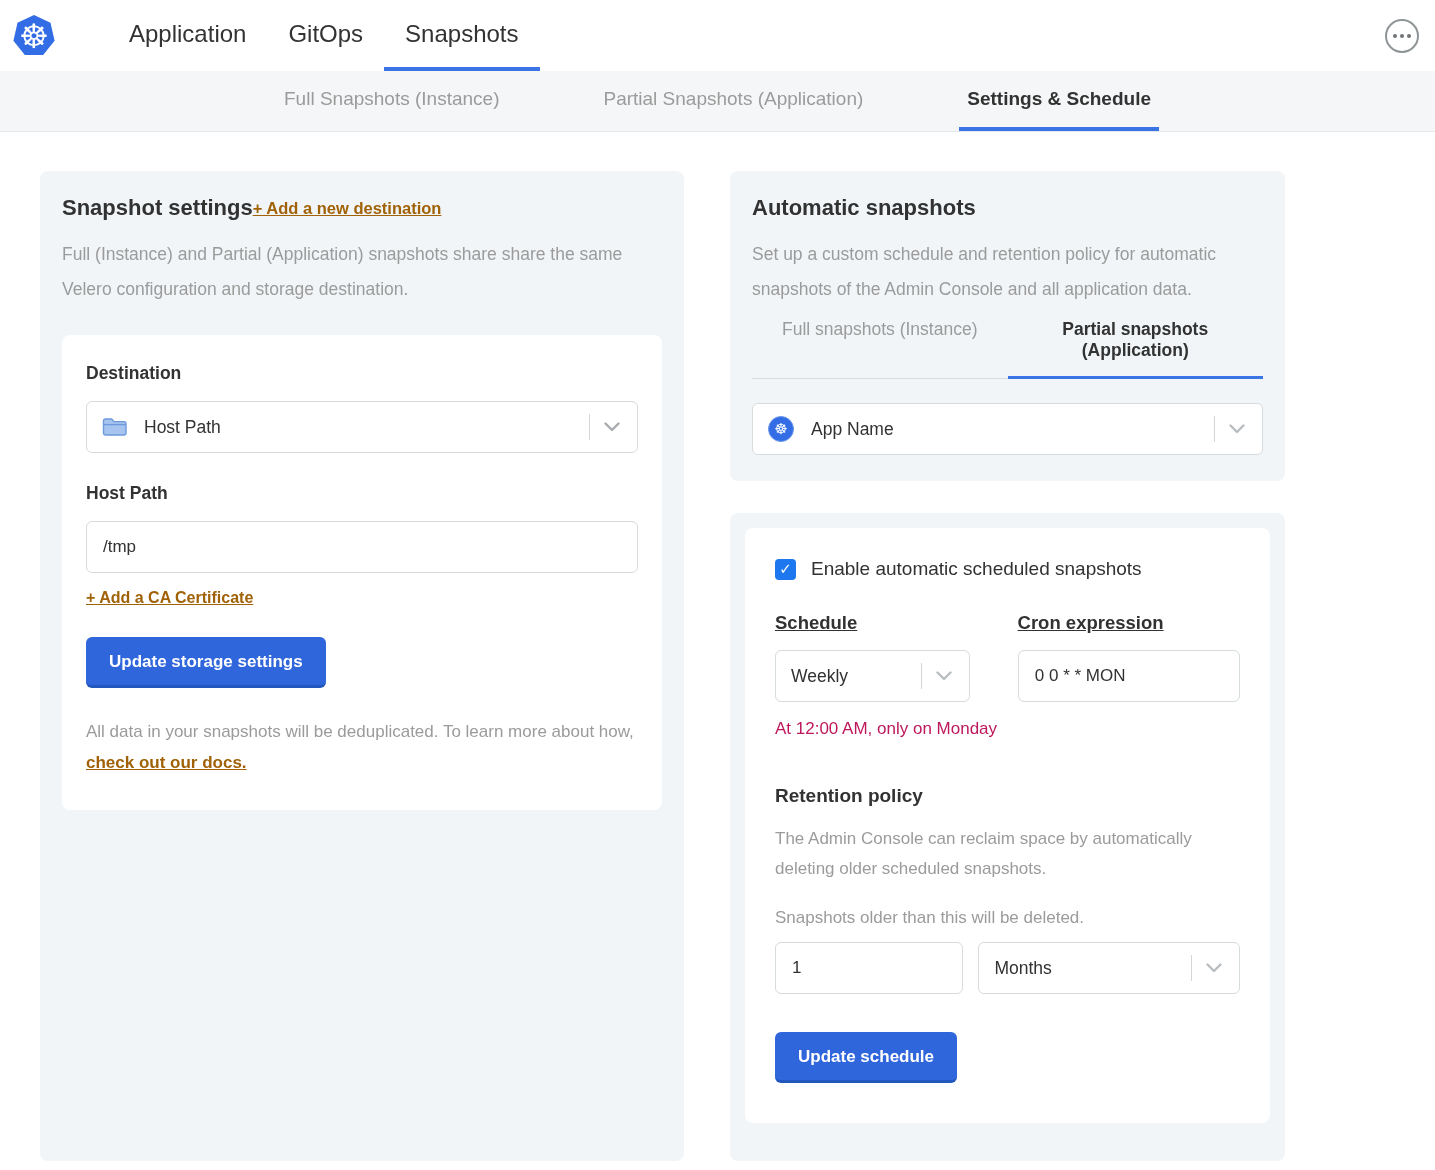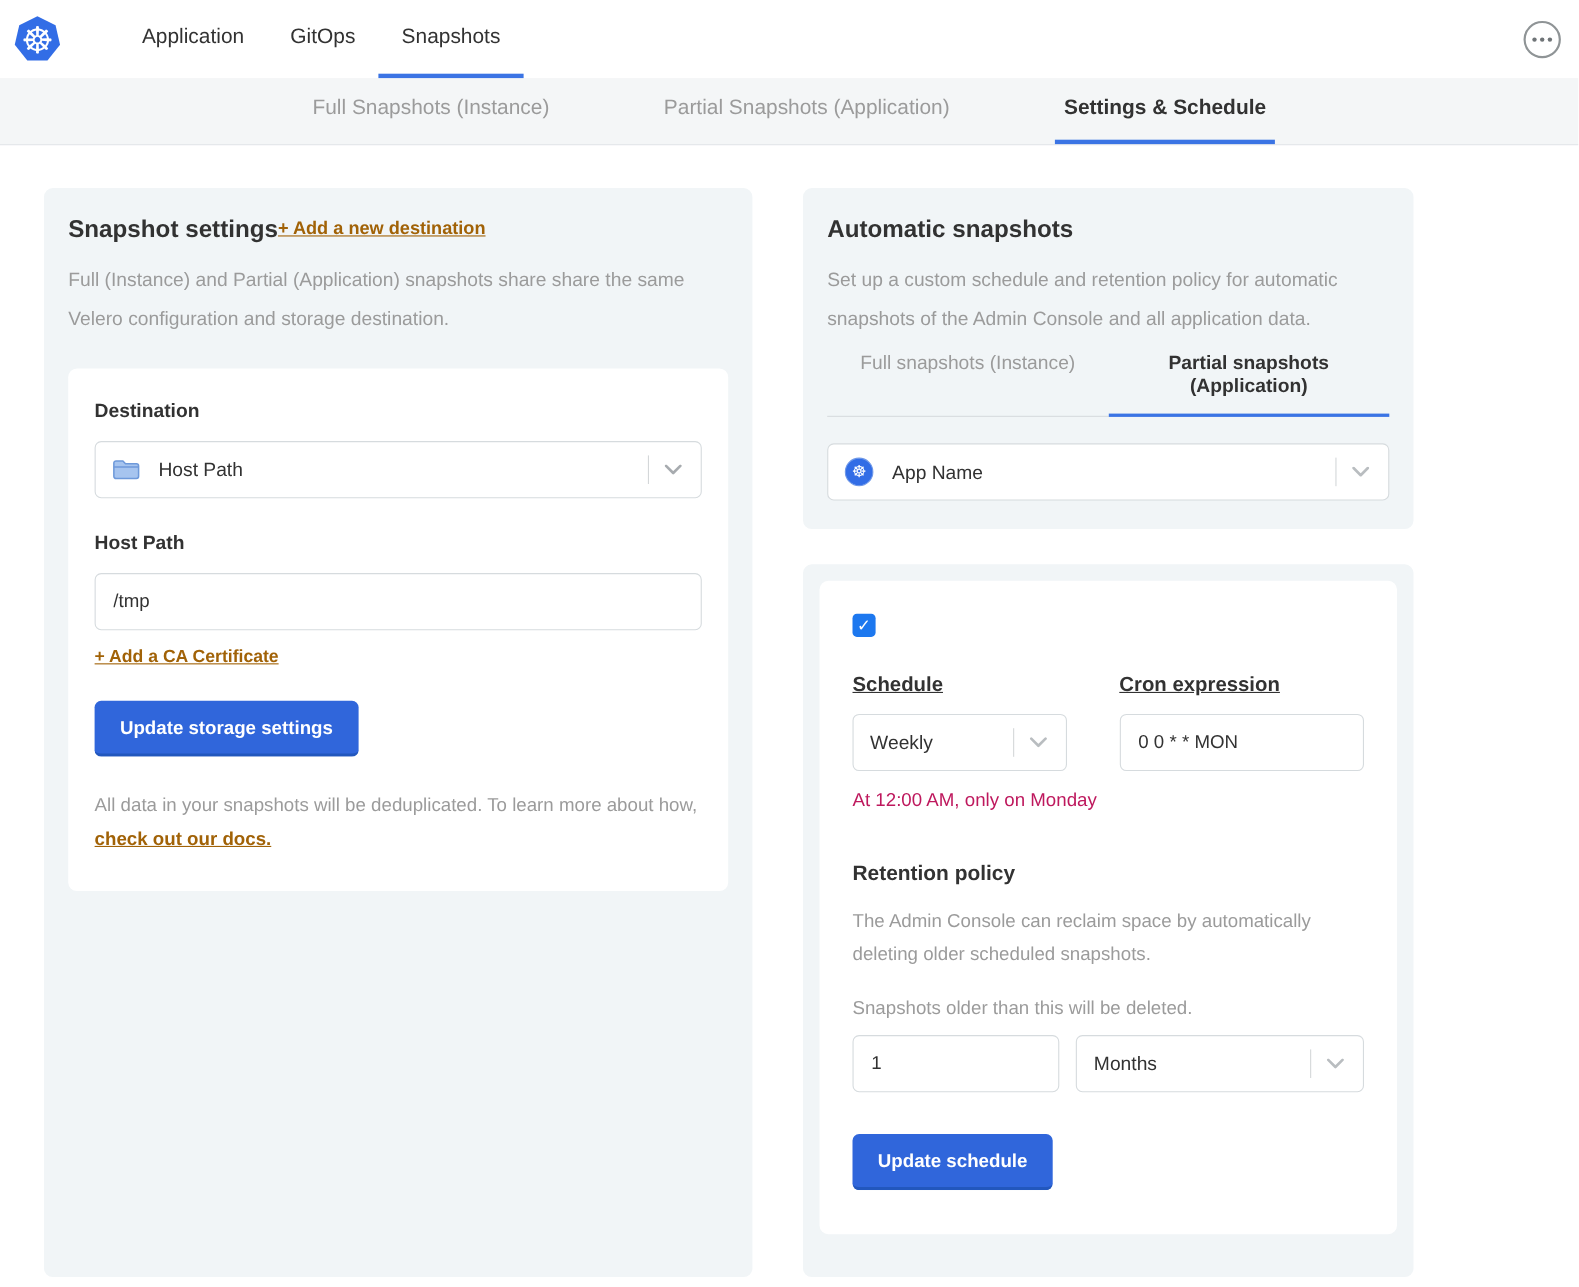--- a/index.html
+++ b/index.html
@@ -7,21 +7,21 @@
   body {
     height:1170px;
     font-family:"Liberation Sans","DejaVu Sans",sans-serif;
     color:#323232;
     overflow:hidden;
   }
   
   .topnav { height:71px; display:flex; align-items:stretch; padding-left:12px; background:#fff; }
   .logo { align-self:center; width:44px; height:44px; display:block; }
   .nav-items { display:flex; margin-left:52px; }
-  .nav-item { display:flex; align-items:center; padding:0 21px; font-size:19px; color:#323232;
+  .nav-item { display:flex; align-items:center; padding:0 21px; font-size:24px; color:#323232;
               border-bottom:4px solid transparent; cursor:pointer; }
   .nav-item.active { border-bottom-color:#3b74e4; }
   .menu-btn { margin-left:auto; margin-right:16px; align-self:center; width:34px; height:34px;
               border:2px solid #8f9496; border-radius:50%; display:flex; align-items:center;
               justify-content:center; gap:3px; cursor:pointer; background:#fff; }
   .menu-btn i { width:4px; height:4px; border-radius:50%; background:#6f7477; }
 
   
   .subnav { height:61px; background:#f4f6f7; border-bottom:1px solid #e4e7e9;
             display:flex; justify-content:center; gap:88px; }
@@ -186,20 +186,21 @@
             </svg>
         </span>
       </div>
     </div>
 
     <div class="panel sched-outer">
       <div class="sched-card">
 
         <div class="check-row">
           <span class="checkbox" role="checkbox" aria-checked="true"></span>
+          <span>Enable automatic scheduled snapshots</span>
         </div>
 
         <div class="sched-grid labels-row">
           <div class="col-schedule field-label">Schedule</div>
           <div class="col-cron field-label">Cron expression</div>
         </div>
 
         <div class="sched-grid controls-row">
           <div class="select col-schedule">
             <span class="val" style="margin-left:0;text-align:center;">Weekly</span>

